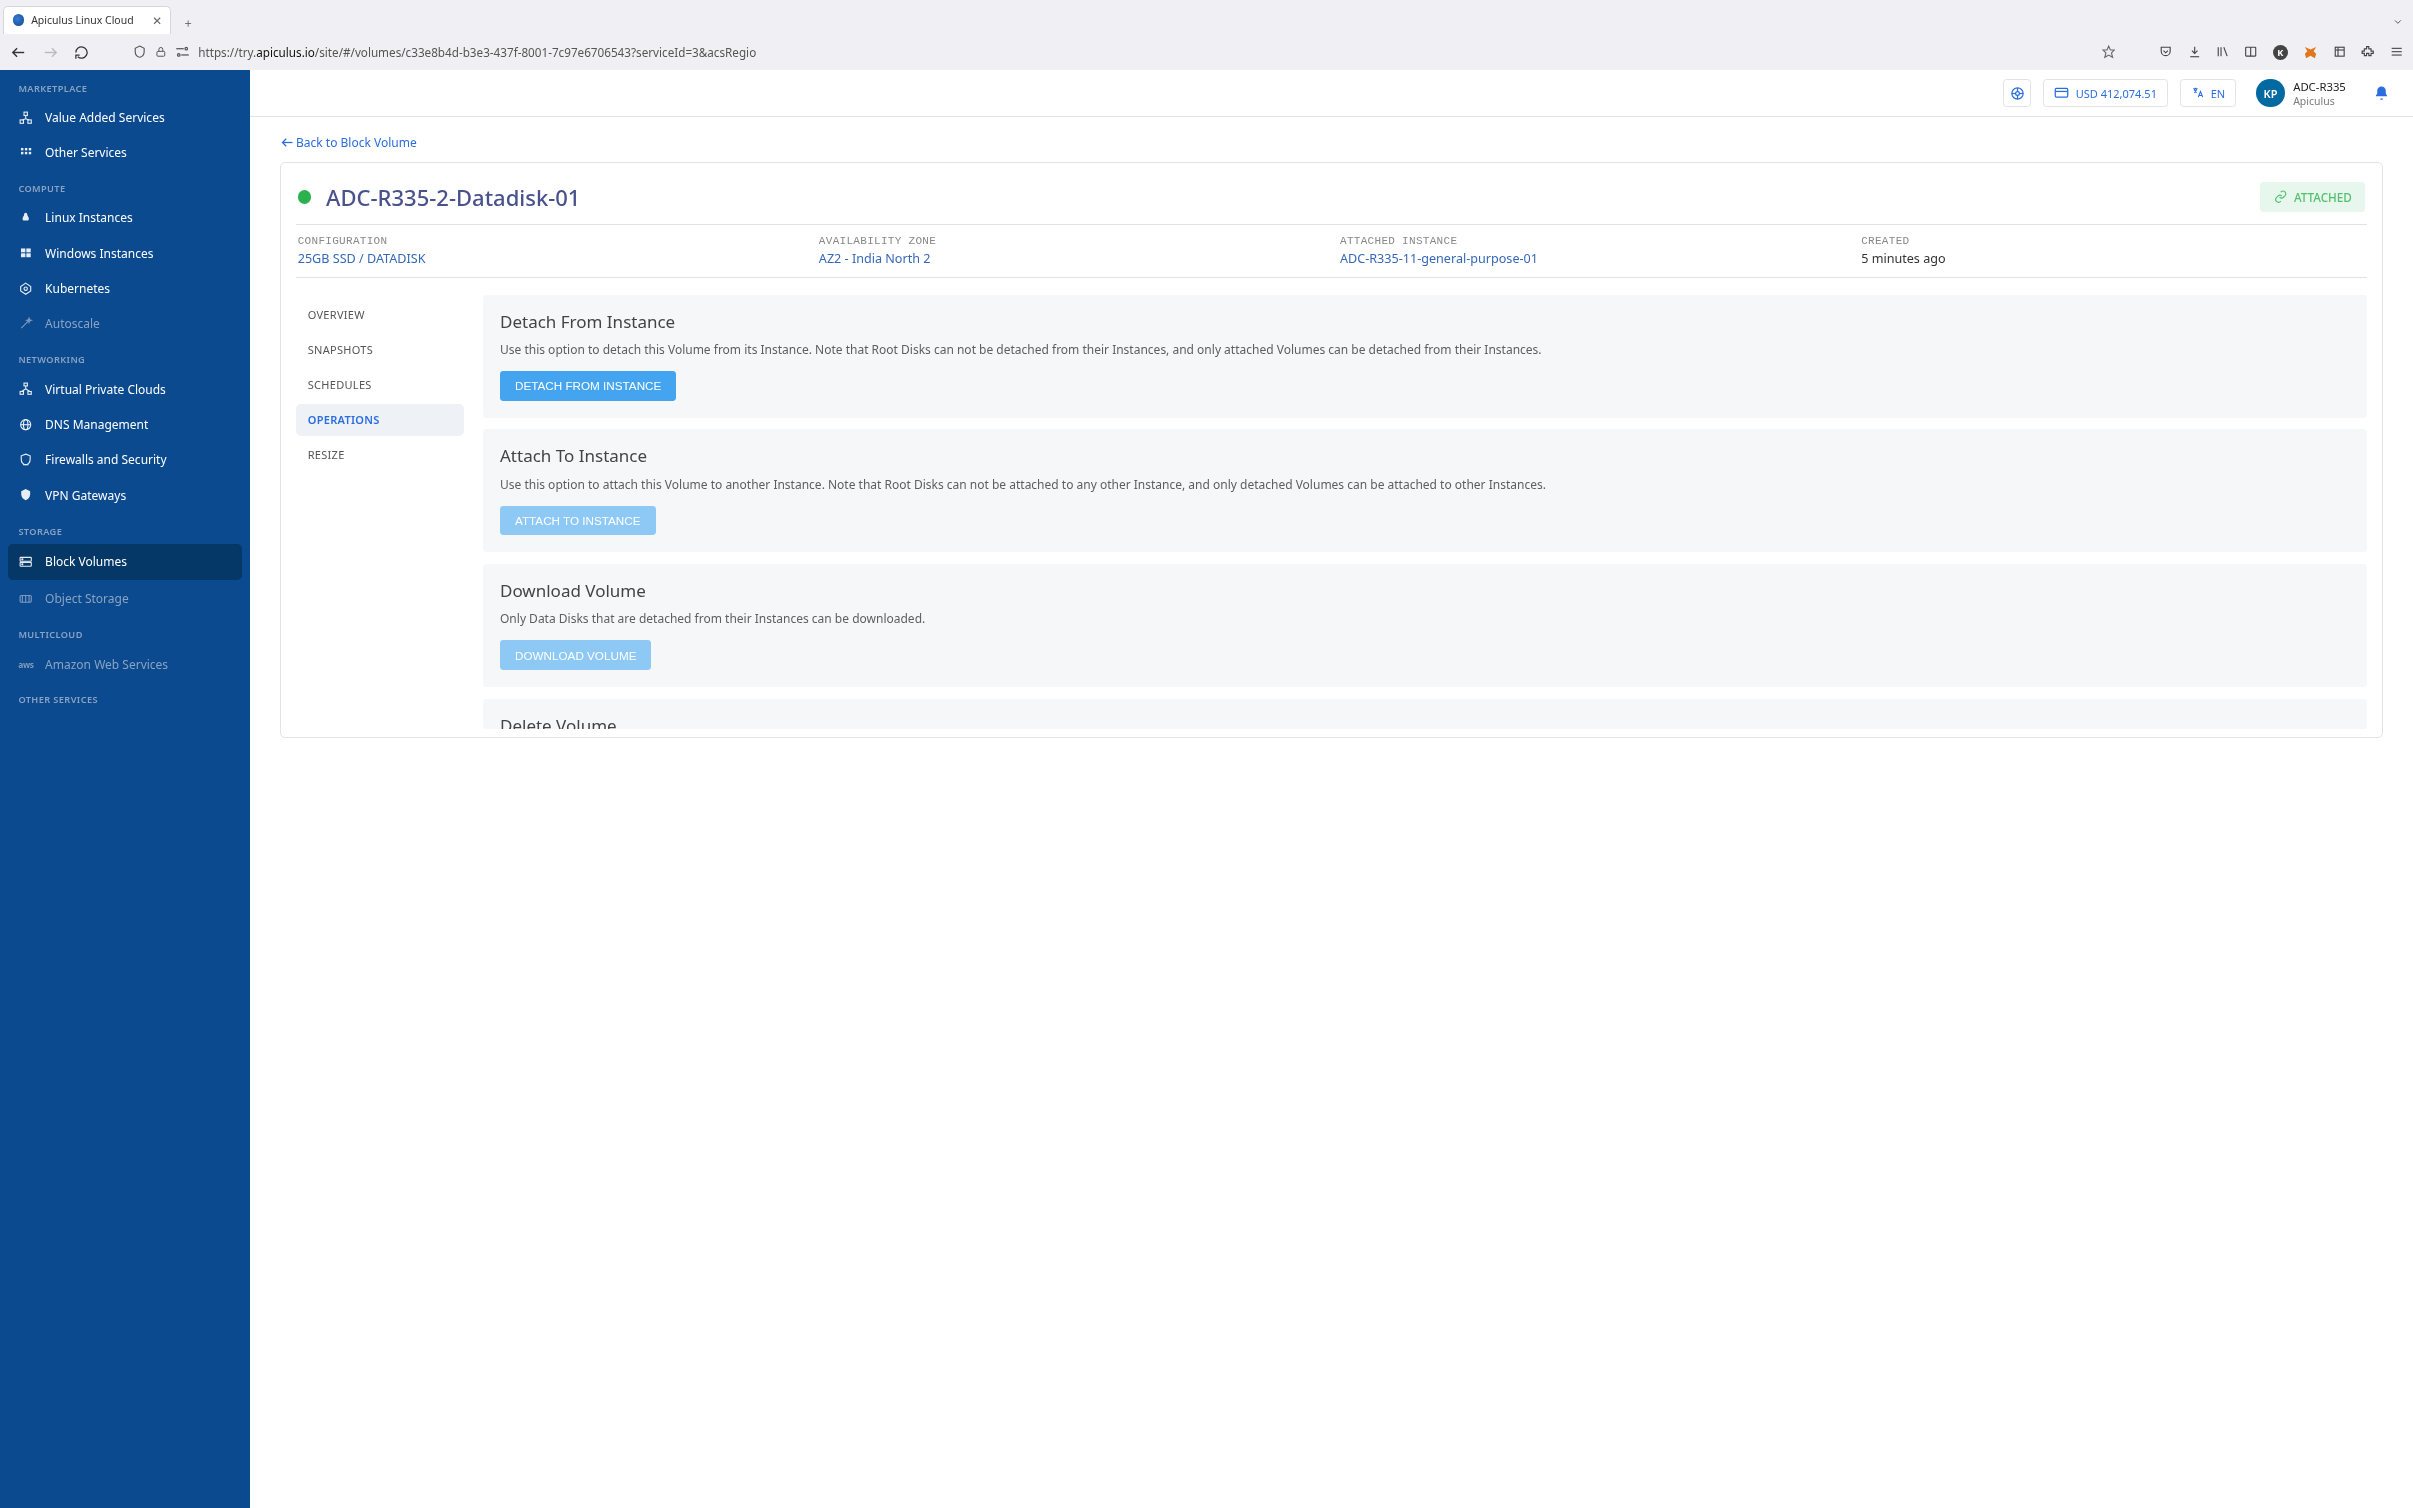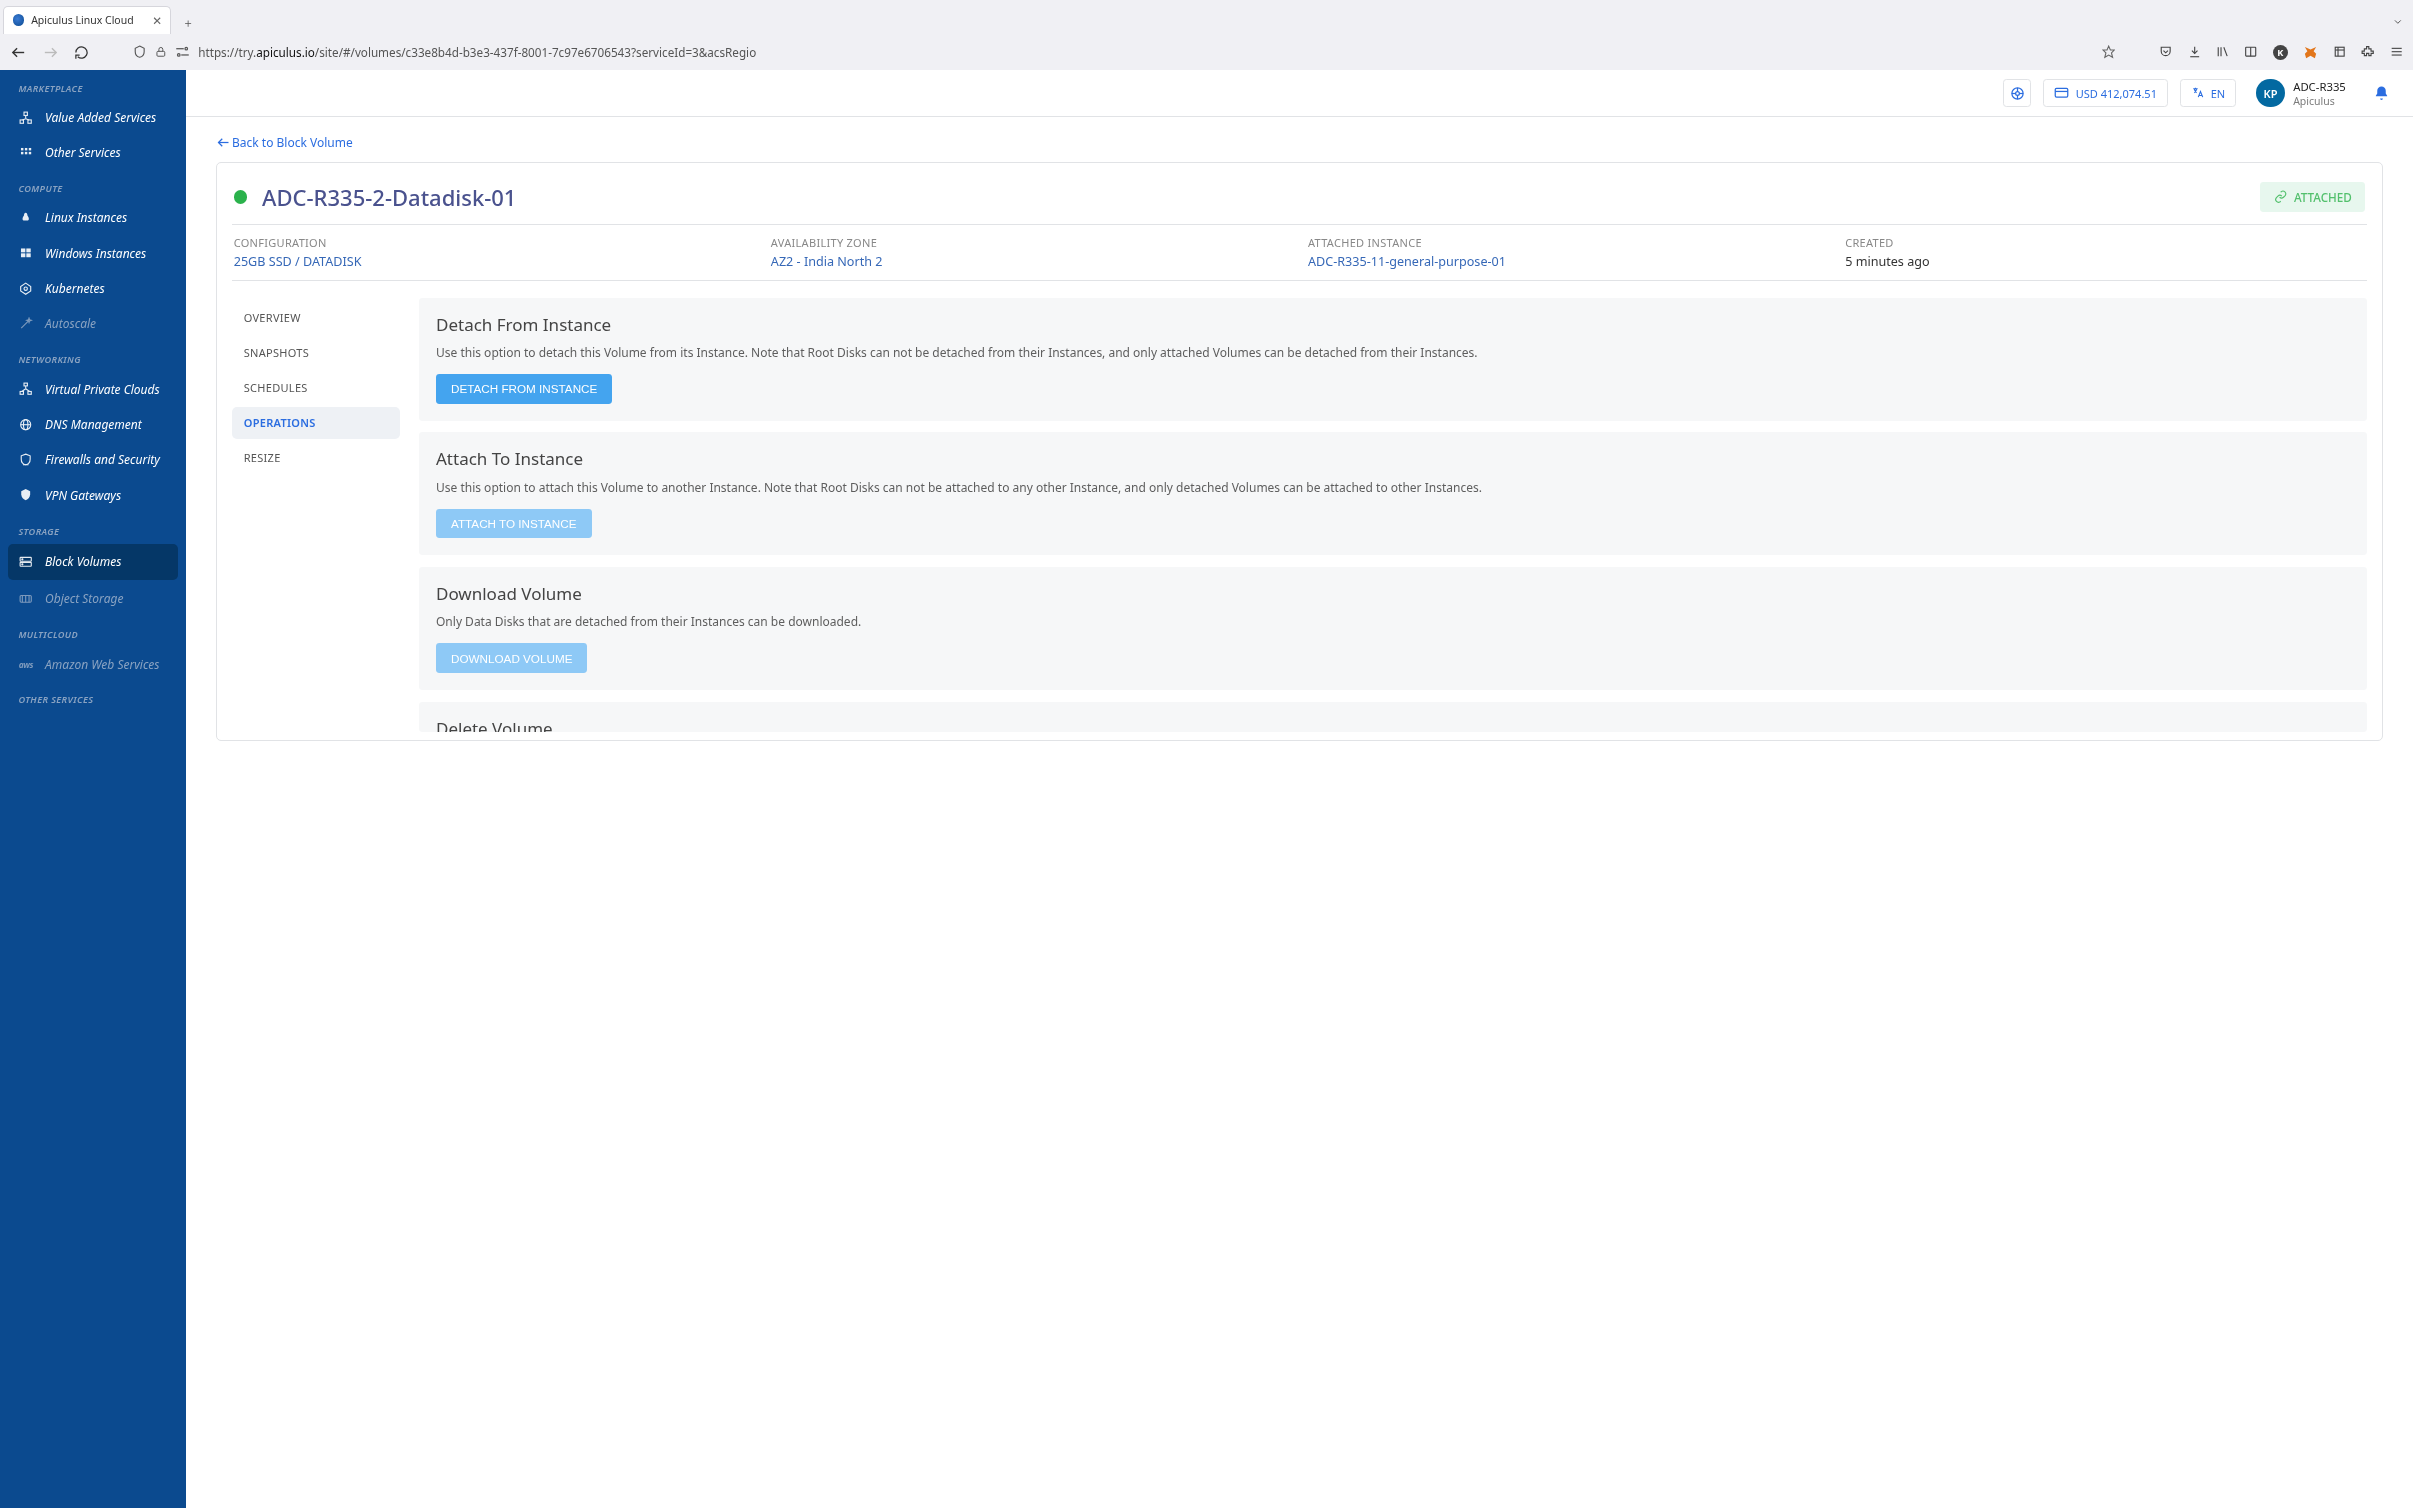--- a/index.html
+++ b/index.html
@@ -115,26 +115,25 @@
   .fox { color:#e2761b; }
 
   
   .app {
     position: absolute;
     top: 70px; left:0; right:0; bottom:0;
     display:flex;
     background:#fff;
   }
   .sidebar {
-    width: 186px;
+    width: 250px;
     background: var(--sidebar-bg);
     color: var(--sidebar-text);
     overflow-y:auto;
     padding-bottom: 34px;
-    font-style: italic;
   }
   .side-heading {
     font-size: 9.2px;
     letter-spacing: 0.4px;
     color: var(--sidebar-muted);
     padding: 11.7px 18.4px 5px;
     font-weight:600;
   }
   .side-item {
     display:flex;
@@ -248,20 +247,21 @@
     border-bottom: 0.8px solid var(--border);
     padding: 10px 1.7px;
     gap: 17px;
   }
   .meta-col { flex:1; min-width:0; }
   .meta-label {
     font-size:11px;
     color:#888;
     letter-spacing:0.3px;
     margin-bottom:3.4px;
+    font-family:Liberation Mono, monospace;
   }
   .meta-val {
     font-size:12.6px;
     color: var(--accent-txt);
   }
   .meta-val.plain { color:#333; }
 
   .detail-body {
     display:flex;
     gap: 19px;

